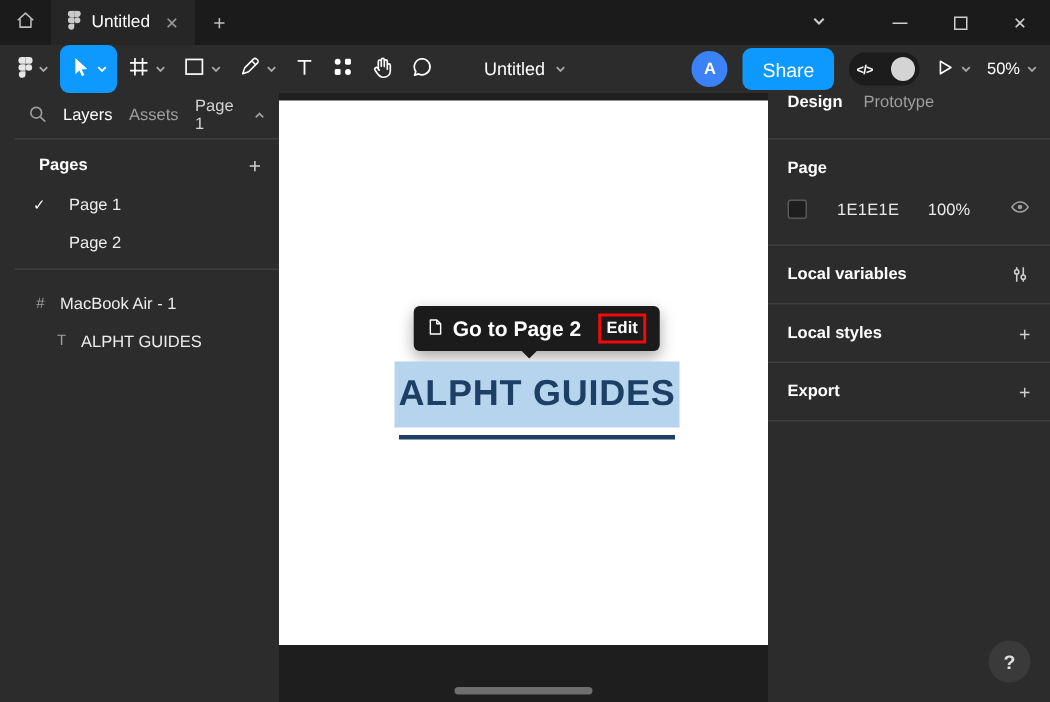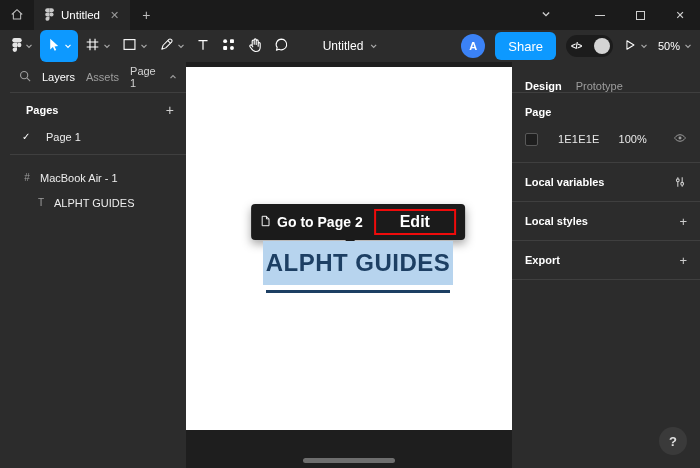--- a/index.html
+++ b/index.html
@@ -60,28 +60,28 @@
   .layer-row.textlayer { padding-left:26px; }
   .layer-glyph { color:#9e9e9e; font-size:10px; width:10px; text-align:center; }
 
   
   .canvas { flex:1; position:relative; background:#1e1e1e; overflow:hidden; }
   .artboard { position:absolute; left:0; right:0; top:5px; bottom:38px; background:#ffffff; }
   .hscroll { position:absolute; left:50%; transform:translateX(-50%); bottom:5px; width:92px; height:5px; border-radius:3px; background:#6e6e6e; }
   .tooltip { position:absolute; top:137px; left:172px; transform:translateX(-50%); display:flex; align-items:center; gap:11px; background:#1b1b1b; border-radius:4px; padding:5px 9px; box-shadow:0 4px 10px rgba(0,0,0,0.35); white-space:nowrap; }
   .tooltip::after { content:""; position:absolute; top:100%; left:44%; border:5px solid transparent; border-top-color:#1b1b1b; }
   .tt-goto { display:flex; align-items:center; gap:6px; font-weight:700; font-size:14px; color:#fff; }
-  .tt-edit { border:2px solid #ef0b0b; padding:2px 24px; font-weight:700; font-size:16px; color:#fff; }
+  .tt-edit { border:2px solid #ef0b0b; padding:2px 4px; font-weight:700; font-size:11px; color:#fff; }
   .selection { position:absolute; top:174px; left:172px; transform:translateX(-50%); width:190px; height:44px; background:#b7d4ee; display:flex; align-items:center; justify-content:center; }
   .canvas-text { font-size:24px; font-weight:800; color:#1d3f63; letter-spacing:0.5px; }
   .underline { position:absolute; top:223px; left:172px; transform:translateX(-50%); width:184px; height:3px; background:#1d3f63; }
 
   
   .right { flex:0 0 188px; background:#2c2c2c; display:flex; flex-direction:column; position:relative; }
-  .right-tabs { height:31px; flex:0 0 31px; display:flex; align-items:flex-end; gap:14px; padding:0 13px; border-bottom:1px solid rgba(255,255,255,0.09); }
+  .right-tabs { height:31px; flex:0 0 31px; display:flex; align-items:flex-start; gap:14px; padding:0 13px; border-bottom:1px solid rgba(255,255,255,0.09); }
   .rt-design { color:#fff; font-weight:700; }
   .rt-proto { color:#9e9e9e; }
   .page-sec { padding:13px 13px 15px; border-bottom:1px solid rgba(255,255,255,0.09); }
   .page-sec-title { color:#fff; font-weight:700; }
   .color-row { display:flex; align-items:center; margin-top:13px; }
   .swatch { width:13px; height:13px; background:#1e1e1e; border:1px solid #585858; border-radius:2px; }
   .hex { margin-left:20px; color:#eaeaea; letter-spacing:0.2px; }
   .opacity { margin-left:19px; color:#eaeaea; }
   .eye-btn { margin-left:auto; display:flex; color:#9e9e9e; }
   .panel-row { height:39px; flex:0 0 39px; display:flex; align-items:center; padding:0 13px; border-bottom:1px solid rgba(255,255,255,0.09); color:#fff; font-weight:700; }
@@ -297,20 +297,24 @@
 
       <div class="pages-section">
         <div class="pages-head">
           <span class="pages-title">Pages</span>
           <span class="add-page">+</span>
         </div>
         <div class="page-row">
           <span class="page-check">✓</span>
           <span>Page 1</span>
         </div>
+        <div class="page-row">
+          <span class="page-check"></span>
+          <span>Page 2</span>
+        </div>
       </div>
 
       <div class="layers-section">
         <div class="layer-row frame">
           <span class="layer-glyph">#</span>
           <span>MacBook Air - 1</span>
         </div>
         <div class="layer-row textlayer">
           <span class="layer-glyph">T</span>
           <span>ALPHT GUIDES</span>

